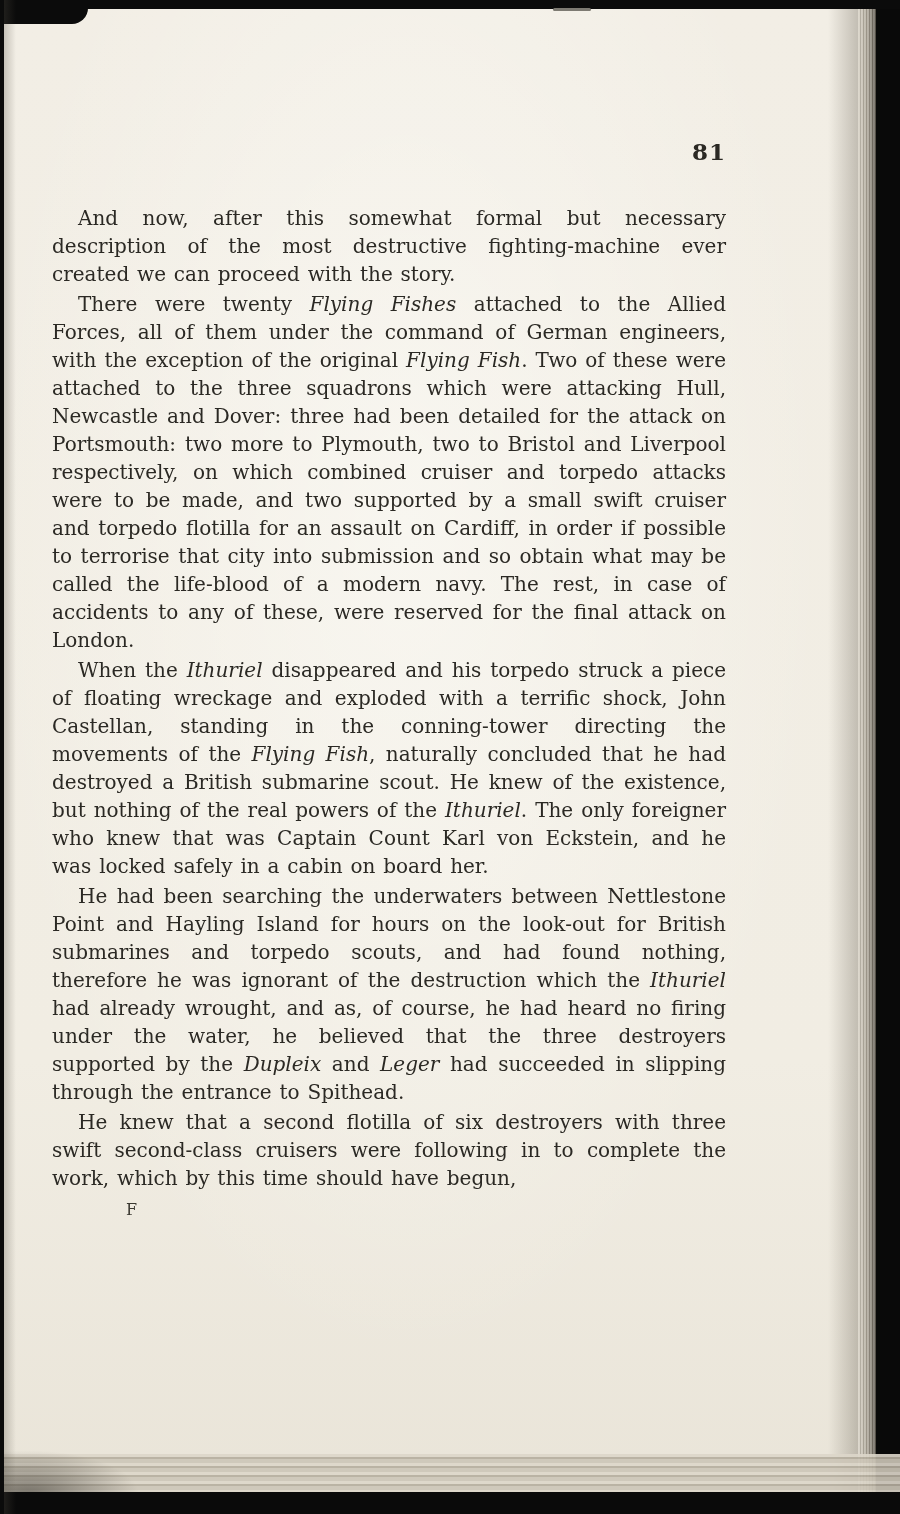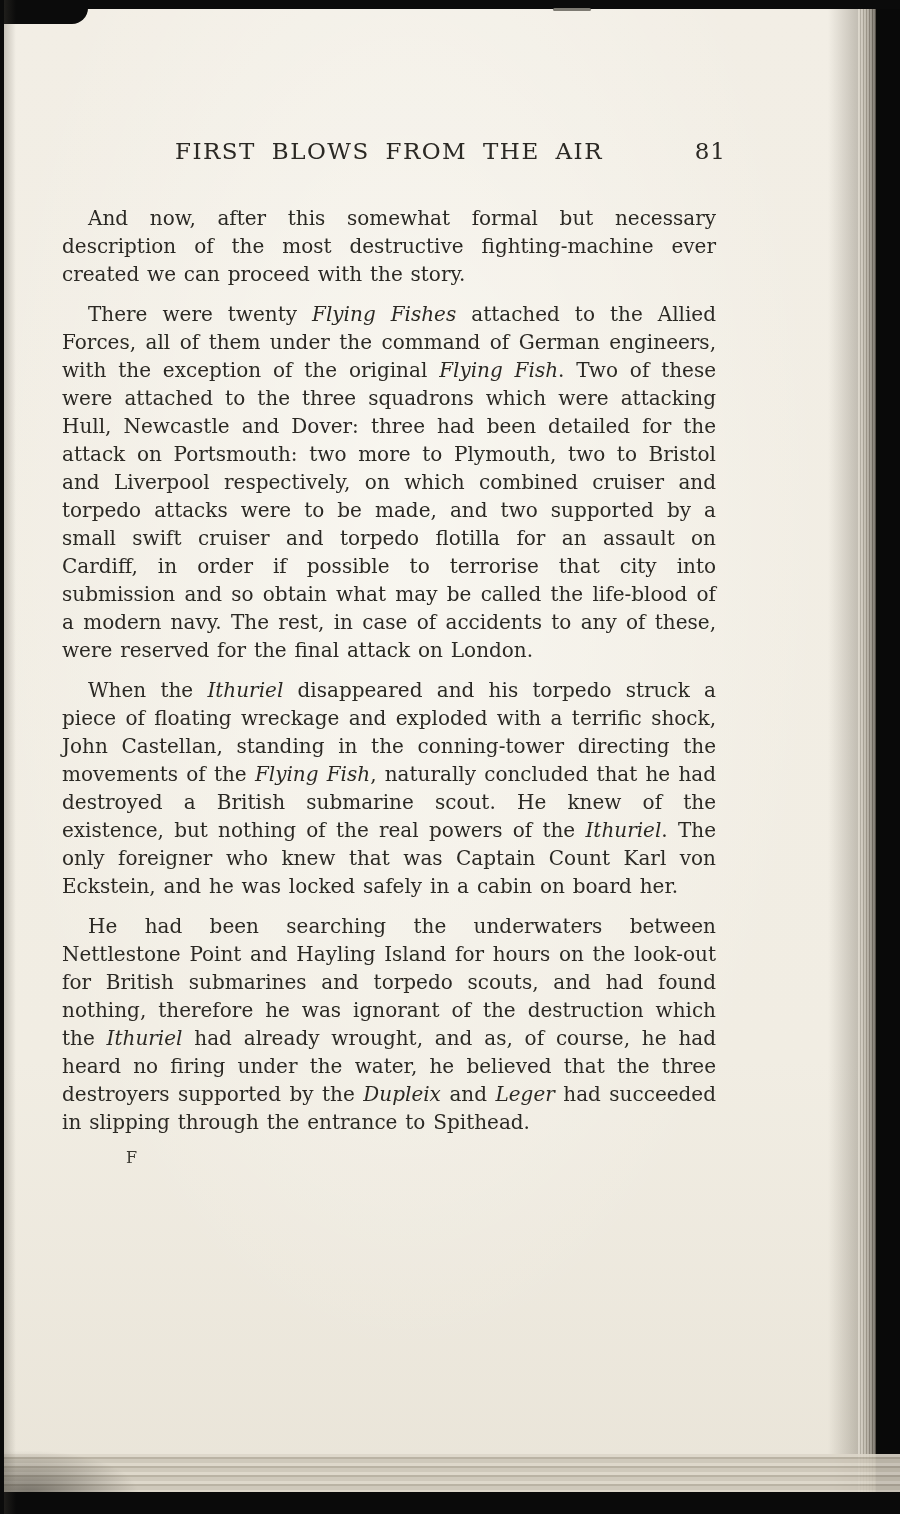--- a/index.html
+++ b/index.html
@@ -16,25 +16,25 @@
   }
   .content{position:absolute;left:50px;top:138px;width:678px;}
   .header{position:relative;height:34px;}
   .title{
     display:block;text-align:center;
     font-size:23px;letter-spacing:1.5px;word-spacing:7px;
     color:#2b2924;
   }
   .pagenum{
     position:absolute;right:2px;top:0;
-    font-size:23px;letter-spacing:1px;
+    font-size:23px;letter-spacing:1px;font-weight:bold;
   }
   .text{margin-top:32px;}
   .para{
-    margin:12px;
+    margin:2px;
     font-size:20px;line-height:28px;
     text-align:justify;
     text-indent:26px;
     word-spacing:1.5px;
   }
   .para em{}
   .sig{margin:8px 0 0 76px;font-size:16px;color:#3a3830;}
   
   .edge{position:absolute;pointer-events:none;}
   .edge-top{top:0;left:0;width:100%;height:9px;background:#0b0b0b;}
@@ -56,28 +56,28 @@
   .blob-bl{bottom:12px;left:0;width:140px;height:52px;
     background:radial-gradient(ellipse at 20% 85%,rgba(45,42,36,.55),rgba(45,42,36,0) 70%);}
 </style>
 </head>
 <body>
 
 <div class="scan">
 
   <div class="content">
     <div class="header">
-      <span class="title">FIRST BLOWS FROM THE AIR</span>
       <span class="pagenum">81</span>
     </div>
     <div class="text">
         <p class="para"><span>And now, after this somewhat formal but necessary description of the most destructive fighting-machine ever created we can proceed with the story.</span></p>
         <p class="para"><span>There were twenty </span><em>Flying Fishes</em><span> attached to the Allied Forces, all of them under the command of German engineers, with the exception of the original </span><em>Flying Fish</em><span>. Two of these were attached to the three squadrons which were attacking Hull, Newcastle and Dover: three had been detailed for the attack on Portsmouth: two more to Plymouth, two to Bristol and Liverpool respectively, on which combined cruiser and torpedo attacks were to be made, and two supported by a small swift cruiser and torpedo flotilla for an assault on Cardiff, in order if possible to terrorise that city into submission and so obtain what may be called the life-blood of a modern navy.  The rest, in case of accidents to any of these, were reserved for the final attack on London.</span></p>
         <p class="para"><span>When the </span><em>Ithuriel</em><span> disappeared and his torpedo struck a piece of floating wreckage and exploded with a terrific shock, John Castellan, standing in the conning-tower directing the movements of the </span><em>Flying Fish</em><span>, naturally concluded that he had destroyed a British submarine scout.  He knew of the existence, but nothing of the real powers of the </span><em>Ithuriel</em><span>.  The only foreigner who knew that was Captain Count Karl von Eckstein, and he was locked safely in a cabin on board her.</span></p>
         <p class="para"><span>He had been searching the underwaters between Nettlestone Point and Hayling Island for hours on the look-out for British submarines and torpedo scouts, and had found nothing, therefore he was ignorant of the destruction which the </span><em>Ithuriel</em><span> had already wrought, and as, of course, he had heard no firing under the water, he believed that the three destroyers supported by the </span><em>Dupleix</em><span> and </span><em>Leger</em><span> had succeeded in slipping through the entrance to Spithead.</span></p>
+        <p class="para"><span>He knew that a second flotilla of six destroyers with three swift second-class cruisers were following in to complete the work, which by this time should have begun,</span></p>
       </div>
     <div class="sig">F</div>
   </div>
 
   <div class="edge right-shade"></div>
   <div class="edge right-stack"></div>
   <div class="edge edge-right"></div>
   <div class="edge bottom-stack"></div>
   <div class="edge blob-bl"></div>
   <div class="edge edge-bottom"></div>

